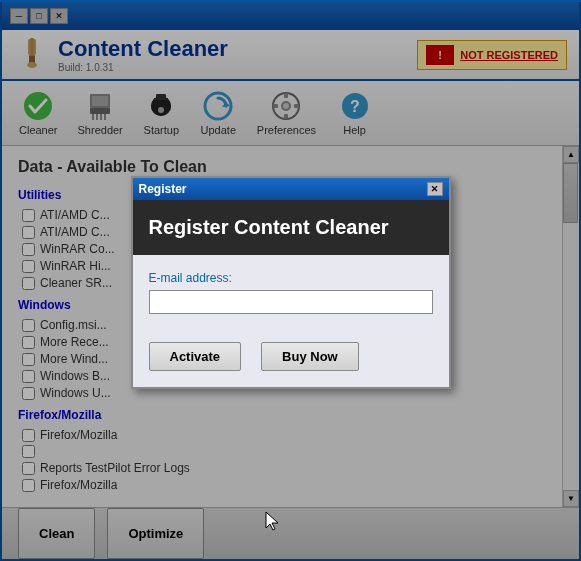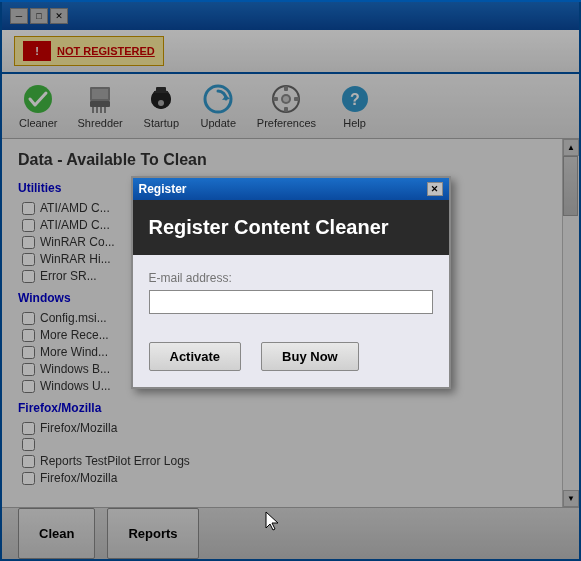--- a/index.html
+++ b/index.html
@@ -329,21 +329,21 @@
       font-weight: bold;
     }
 
     .modal-body {
       background: #e8e8f0;
       padding: 16px;
     }
 
     .modal-field-label {
       font-size: 12px;
-      color: #737373;
+      color: #0369a1;
       margin-bottom: 5px;
     }
 
     .modal-input {
       width: 100%;
       height: 24px;
       border: 1px solid #888;
       background: white;
       padding: 2px 4px;
       font-size: 12px;
@@ -389,20 +389,34 @@
 
     <div class="title-bar">
       <div class="title-bar-buttons">
         <div class="title-btn">─</div>
         <div class="title-btn">□</div>
         <div class="title-btn close">✕</div>
       </div>
     </div>
 
     <div class="app-header">
+      <div class="app-logo">
+
+        <svg class="logo-icon" viewBox="0 0 36 36">
+          <rect x="14" y="2" width="8" height="16" fill="#c8a060" rx="2"></rect>
+          <rect x="15" y="18" width="6" height="12" fill="#8b6030" rx="1"></rect>
+          <ellipse cx="18" cy="28" rx="5" ry="3" fill="#c8a060"></ellipse>
+
+          <rect x="16" y="1" width="4" height="18" fill="#b89050" rx="1"></rect>
+        </svg>
+        <div class="logo-text-block">
+          <span class="logo-title">Content Cleaner</span>
+          <span class="logo-build">Build: 1.0.31</span>
+        </div>
+      </div>
       <div class="not-registered">
         <div class="not-reg-icon">
           <svg width="28" height="20" viewBox="0 0 28 20">
             <rect width="28" height="20" fill="#cc0000"></rect>
             <text x="14" y="14" text-anchor="middle" fill="white" font-size="11" font-weight="bold">!</text>
           </svg>
         </div>
         <span class="not-reg-text">NOT REGISTERED</span>
       </div>
     </div>
@@ -504,21 +518,21 @@
         <div class="check-item">
           <input type="checkbox" style="">
           <label>WinRAR Co...</label>
         </div>
         <div class="check-item">
           <input type="checkbox" style="">
           <label>WinRAR Hi...</label>
         </div>
         <div class="check-item">
           <input type="checkbox" style="">
-          <label>Error SR...</label>
+          <label>Cleaner SR...</label>
         </div>
 
         <div class="section-header">Windows</div>
         <div class="check-item">
           <input type="checkbox" style="">
           <label>Config.msi...</label>
         </div>
         <div class="check-item">
           <input type="checkbox" style="">
           <label>More Rece...</label>
@@ -560,21 +574,21 @@
         <div class="scroll-track">
           <div class="scroll-thumb"></div>
         </div>
         <div class="scroll-btn">▼</div>
       </div>
 
     </div>
 
     <div class="bottom-bar">
       <button class="bottom-btn">Clean</button>
-      <button class="bottom-btn">Reports</button>
+      <button class="bottom-btn">Optimize</button>
     </div>
 
   </div>
 
   <div class="modal-overlay">
     <div class="modal">
 
       <div class="modal-title-bar">
         <span class="modal-title-text">Register</span>
         <div class="modal-close-btn">✕</div>

